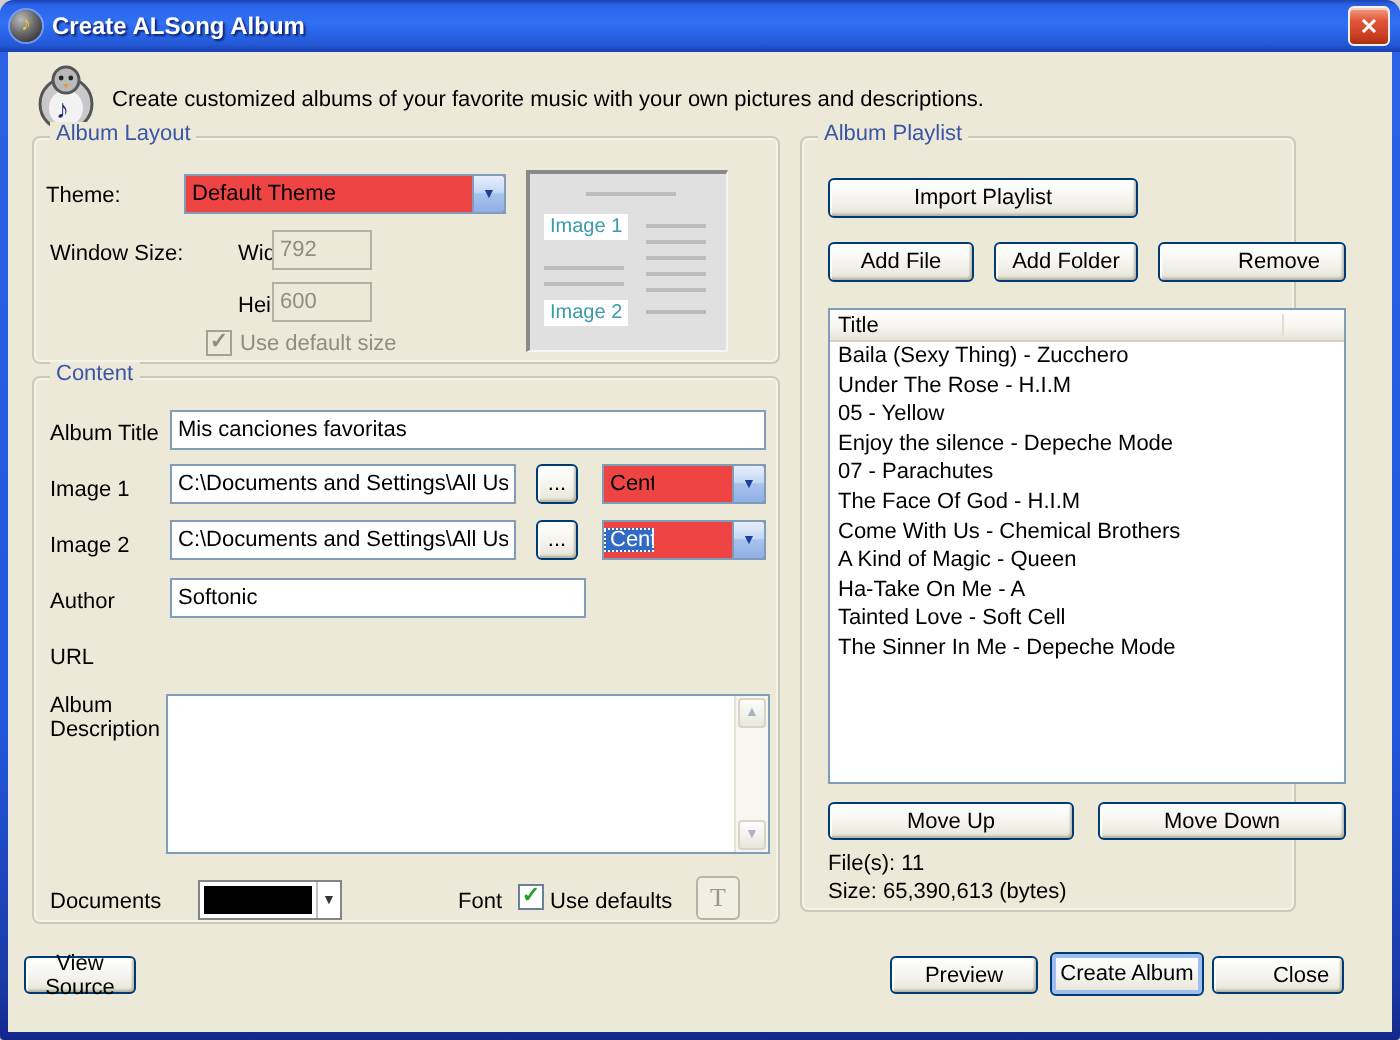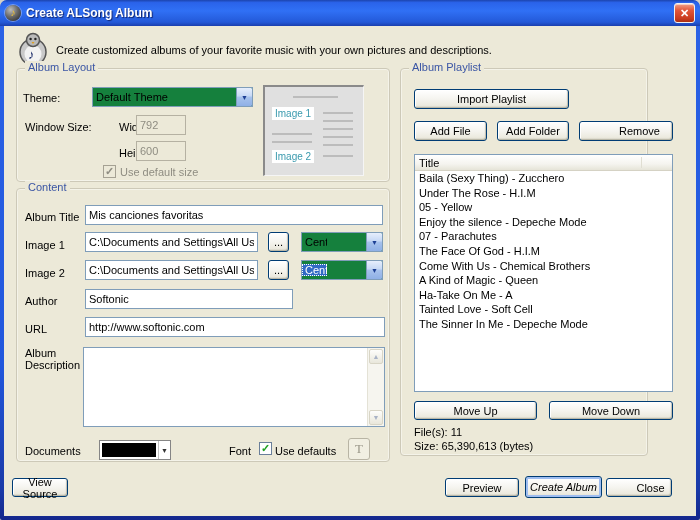--- a/index.html
+++ b/index.html
@@ -33,21 +33,21 @@
   .gb-legend { position:absolute; top:-8px; left:8px; background:#ece9d8; padding:0 3px;
         color:#3a55a4; }
 
   .lbl { position:absolute; color:#000; }
   .lbl-dis { color:#8f8d82; }
 
   .txt { position:absolute; height:20px; border:1px solid #7f9db9; background:#fff;
         font-family:"Liberation Sans", sans-serif; font-size:11px; padding:0 3px; color:#000; }
   .txt:disabled, .txt.dis { border:1px solid #b5b1a2; background:#ece9d8; color:#8f8d82; }
 
-  .combo { position:absolute; height:20px; border:1px solid #7f9db9; background:#15803d;
+  .combo { position:absolute; height:20px; border:1px solid #7f9db9; background:#ef4444;
         display:flex; align-items:center; cursor:pointer;gap:39px; }
   .combo .cval { flex:1; padding:0 3px; white-space:nowrap; overflow:hidden; }
   .combo .cval.selhl { background:#316ac5; color:#fff; outline:1px dotted #fff; outline-offset:-1px; }
   .combo .carrow { width:16px; align-self:stretch; border-left:1px solid #7f9db9; border-radius:0 1px 1px 0;
         background:linear-gradient(180deg,#e6eefc 0%, #c6d8f5 45%, #a7c2ec 50%, #8fb0e6 100%);
         display:flex; align-items:center; justify-content:center; color:#1d3f94; font-size:7px; }
 
   .btn { position:absolute; border:1px solid #003c74; border-radius:3px;
         background:linear-gradient(180deg,#ffffff 0%, #f5f4ef 50%, #eceadf 85%, #d9d6c8 100%);
         box-shadow:inset 1px 1px 0 #fff, inset -1px -1px 1px rgba(157,155,135,.6);
@@ -164,21 +164,20 @@
       <button class="btn" style="left:251px; top:71px; width:21px; height:20px;">...</button>
       <div class="combo" style="left:284px; top:71px; width:82px;">
         <span class="cval selhl">Center</span>
         <span class="carrow">▼</span>
       </div>
 
       <span class="lbl" style="left:8px; top:106px;">Author</span>
       <input class="txt" style="left: 68px; top: 100px; width: 208px;" value="Softonic">
 
       <span class="lbl" style="left:8px; top:134px;">URL</span>
-      <input class="txt" style="left: 68px; top: 128px; width: 300px;" value="http://www.softonic.com">
 
       <span class="lbl" style="left:8px; top:158px; width:55px;">Album Description</span>
       <div class="ta-wrap" style="left:66px; top:158px; width:302px; height:80px;">
         <textarea class="ta" style=""></textarea>
         <div class="sb">
           <div class="sbtn" style="top:1px;">▲</div>
           <div class="sbtn" style="bottom:1px;">▼</div>
         </div>
       </div>
 
@@ -223,16 +222,16 @@
 
       <button class="btn" style="left:148px; top:332px; width:124px; height:19px;">Move Down</button>
       <button class="btn" style="left:13px; top:332px; width:123px; height:19px;">Move Up</button>
 
       <span class="lbl" style="left:13px; top:357px;">File(s): 11</span>
       <span class="lbl" style="left:13px; top:371px;">Size: 65,390,613 (bytes)</span>
     </div>
 
     <button class="btn" style="left:8px; top:452px; width:56px; height:19px;">View Source</button>
     <button class="btn" style="left:441px; top:452px; width:74px; height:19px;">Preview</button>
-    <button class="btn default" style="left:521px; top:450px; width:77px; height:22px;font-style:italic;">Create Album</button>
+    <button class="btn default" style="left:521px; top:450px; width:77px; height:22px;">Create Album</button>
     <button class="btn" style="left:602px; top:452px; width:66px; height:19px;padding-left:23px;">Close</button>
   </div>
 </div>
 
 </body></html>

